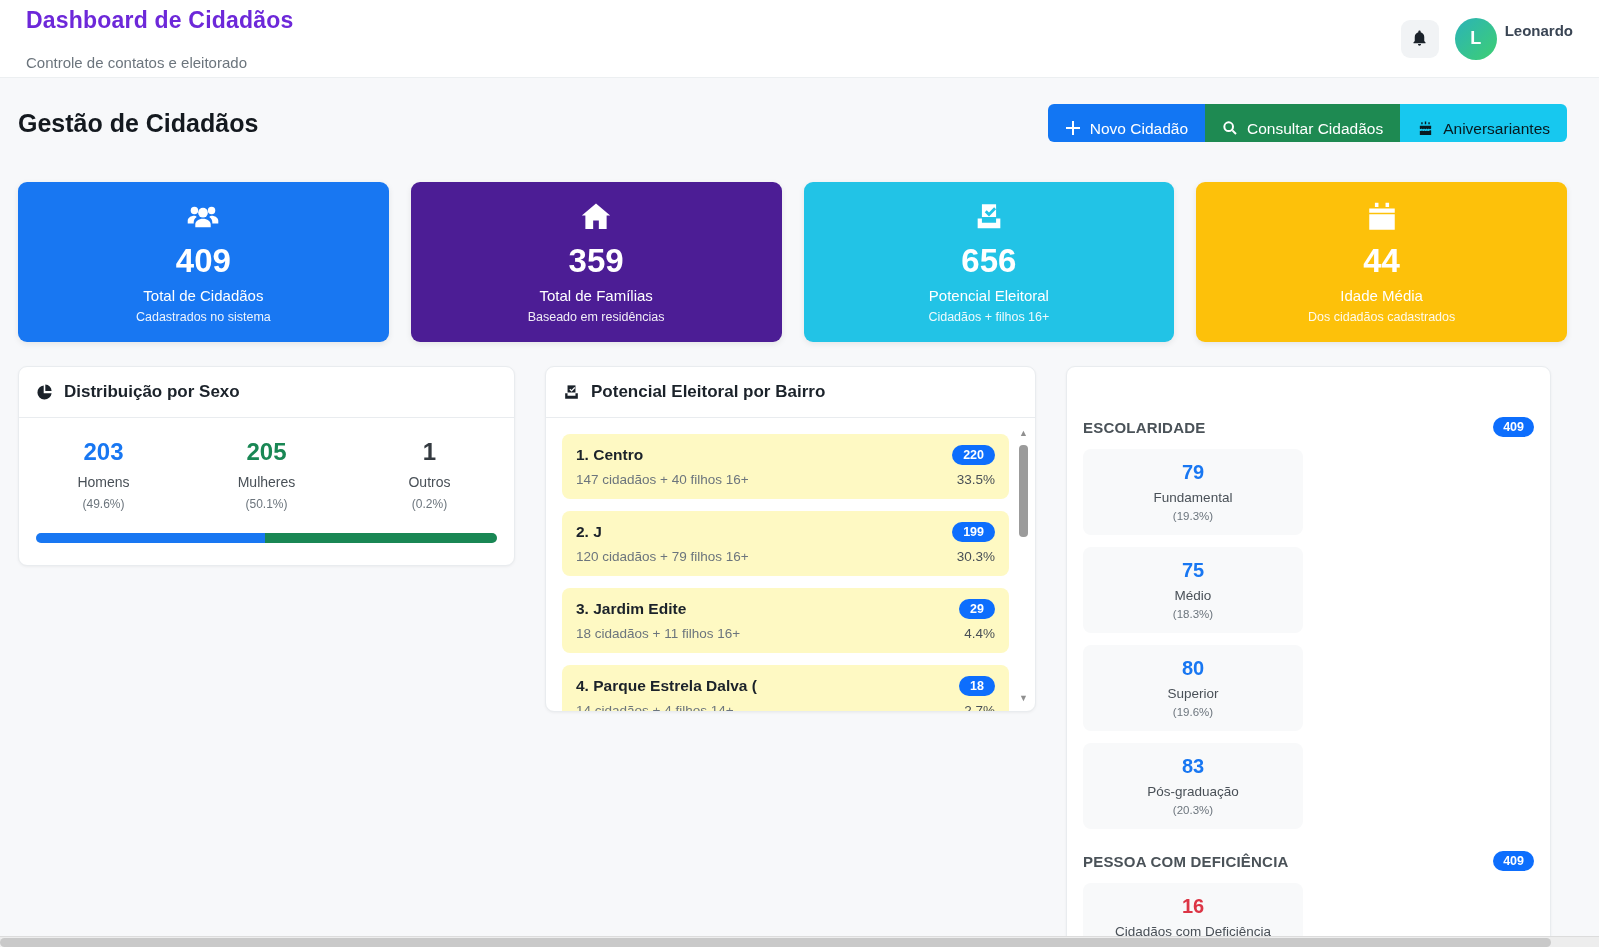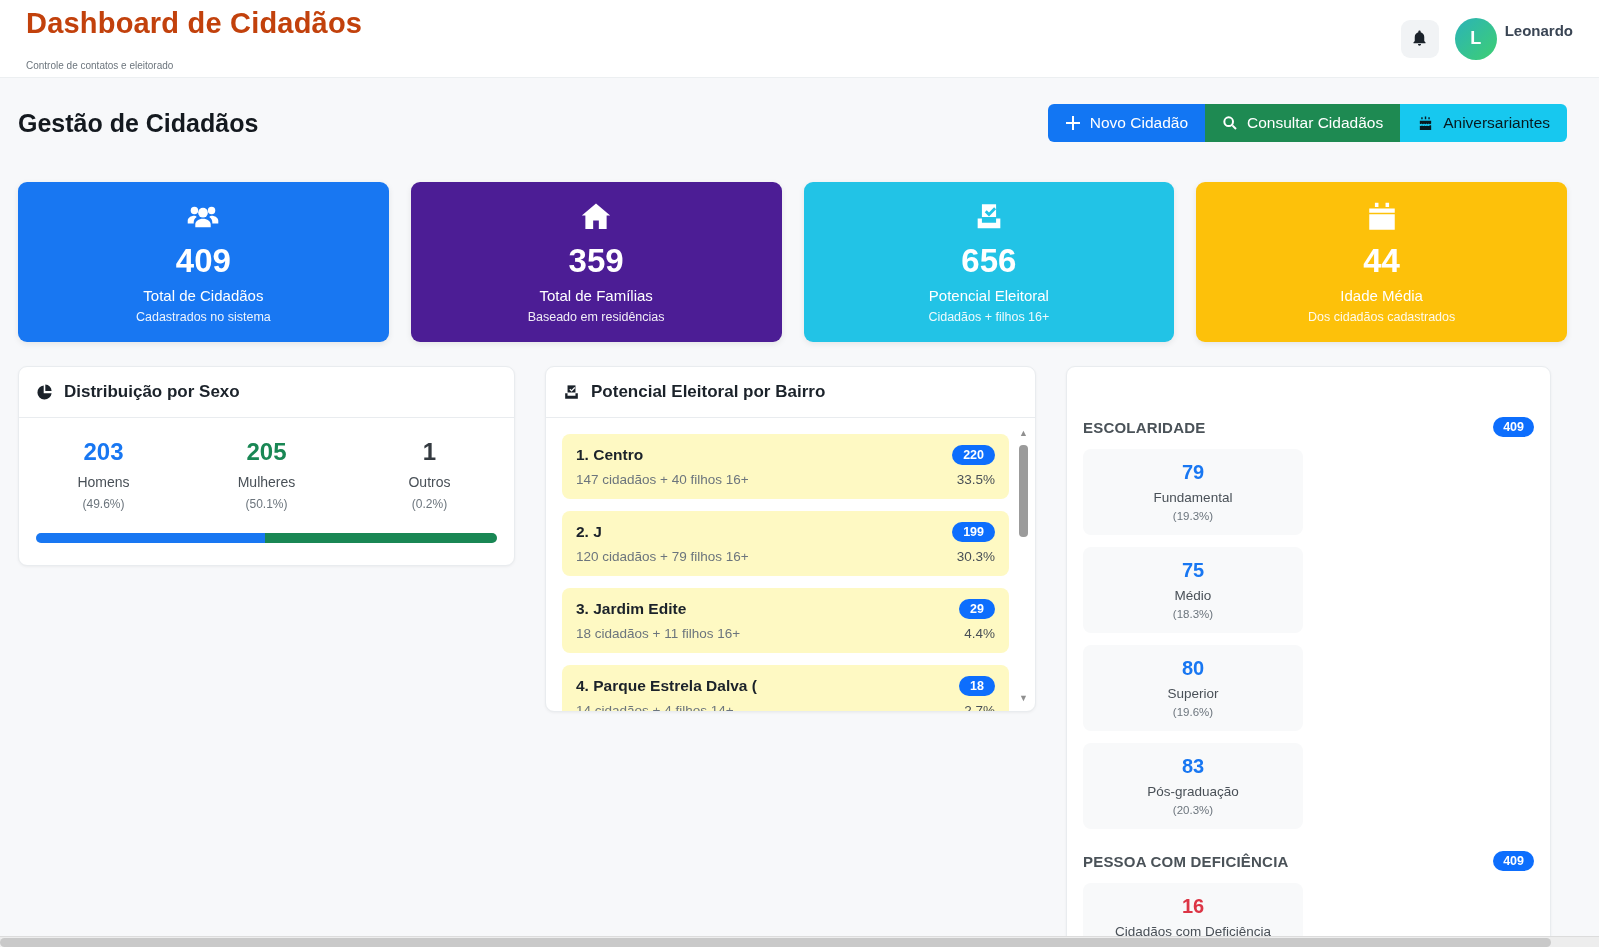--- a/index.html
+++ b/index.html
@@ -7,44 +7,44 @@
   body {
     font-family:"Liberation Sans","DejaVu Sans",sans-serif;
     background:#f7f8fa; color:#212529; position:relative;
   }
   
   .topbar {
     height:78px; background:#ffffff; border-bottom:1px solid #eceff1;
     display:flex; align-items:center; justify-content:space-between;
     padding:0 26px;
   }
-  .brand-title { color:#c2410c; font-size:29px; font-weight:700; letter-spacing:0.2px; }
-  .brand-sub { color:#6c757d; font-size:10px; margin-top:20px; }
+  .brand-title { color:#6d28d9; font-size:23px; font-weight:700; letter-spacing:0.2px; }
+  .brand-sub { color:#6c757d; font-size:15px; margin-top:20px; }
   .topbar-right { display:flex; align-items:center; gap:16px; }
   .bell-btn {
     width:38px; height:38px; border-radius:9px; background:#f1f3f5;
     display:flex; align-items:center; justify-content:center; cursor:pointer; border:none;
   }
   .avatar {
     width:42px; height:42px; border-radius:50%;
     background:linear-gradient(135deg,#2bb3b8,#3ecf72);
     color:#fff; font-weight:700; font-size:18px;
     display:flex; align-items:center; justify-content:center;
   }
   .user-name { color:#3a4554; font-weight:700; font-size:15px; margin-left:-2px; align-self:flex-start; margin-top:4px; }
   .user-wrap { display:flex; align-items:center; gap:10px; }
 
   
   .content { margin:0 32px 0 18px; width:1549px; }
   .page-head { display:flex; align-items:center; justify-content:space-between; margin-top:26px; }
   .page-title { font-size:25px; font-weight:700; color:#14191f; }
   .btn-group { display:flex; }
   .btn {
-    height:38px; display:flex; align-items:center; gap:9px;
-    padding:8px 17px; font-size:15.5px; font-weight:500; border:none; cursor:pointer; color:#fff;
+    height:38px; display:flex; gap:9px;
+    padding:16px 17px; font-size:15.5px; font-weight:500; border:none; cursor:pointer; color:#fff;
   }
   .btn-primary { background:#1276f3; border-radius:6px 0 0 6px; }
   .btn-success { background:#1e8a52; }
   .btn-info { background:#17c8ef; color:#071a20; border-radius:0 6px 6px 0; }
 
   
   .stat-row { display:flex; gap:22px; margin-top:40px; }
   .stat-card {
     width:371px; height:160px; border-radius:9px; color:#fff;
     display:flex; flex-direction:column; align-items:center; justify-content:center;

